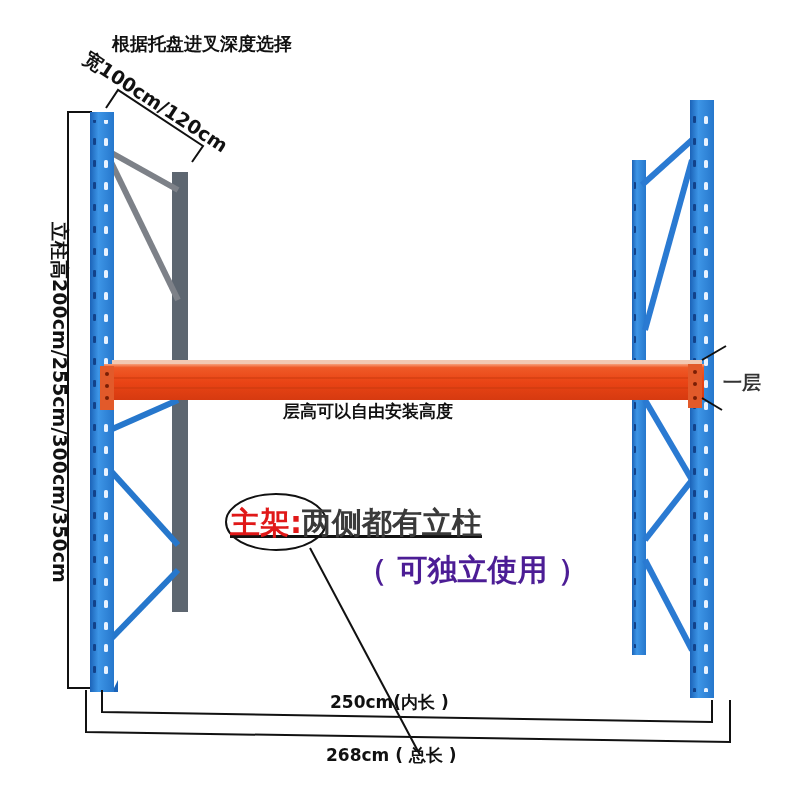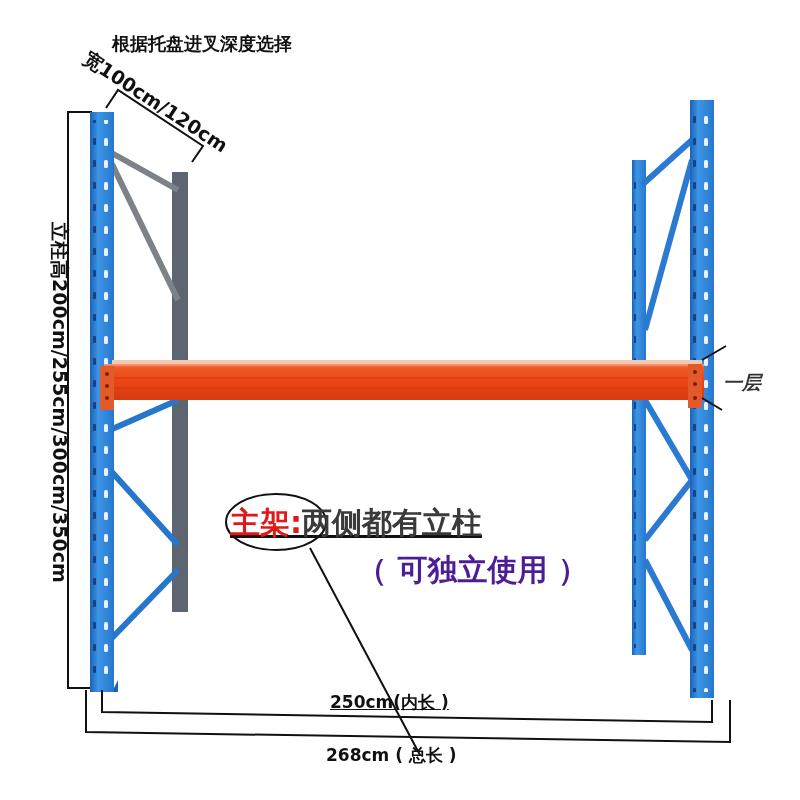--- a/index.html
+++ b/index.html
@@ -2,27 +2,27 @@
 <html><head>
 <meta charset="utf-8">
 <style>
   html,body{margin:0;padding:0;background:#fff;}
   #stage{position:relative;width:800px;height:800px;overflow:hidden;background:#fff;font-family:"DejaVu Sans","Liberation Sans",sans-serif;}
   svg{position:absolute;left:0;top:0;}
   .lbl{position:absolute;color:#111;font-weight:bold;white-space:nowrap;}
   .title{left:112px;top:32px;font-size:18px;}
   .depth{left:92px;top:46px;font-size:19px;transform-origin:0 0;transform:rotate(33deg);}
   .height{left:50px;top:222px;font-size:19px;transform-origin:0 0;transform:rotate(90deg) translate(0,-22px);}
-  .layer{left:723px;top:370px;font-size:19px;color:#333;font-style:italic;}
+  .layer{left:723px;top:370px;font-size:19px;color:#333;}
   .levelnote{left:283px;top:400px;font-size:17px;}
   .main{left:230px;top:503px;font-size:30px;text-decoration:underline;}
   .main .red{color:#e01818;}
   .main .grey{color:#3a3a3a;}
   .sub{left:357px;top:550px;font-size:30px;color:#4c1d95;}
-  .inner{left:330px;top:691px;font-size:17px;text-decoration:underline;}
+  .inner{left:330px;top:691px;font-size:17px;}
   .total{left:326px;top:744px;font-size:17px;}
 </style>
 </head>
 <body>
 
 <div id="stage">
   <svg width="800" height="800" viewBox="0 0 800 800">
     <defs>
       <linearGradient id="blueG" x1="0" x2="1">
         <stop offset="0" stop-color="#1b63b8"></stop>
@@ -110,19 +110,20 @@
     <g stroke="#111" stroke-width="2" fill="none">
       <polyline points="102,690 102,712 712,722 712,700"></polyline>
       <polyline points="86,690 86,732 730,742 730,700"></polyline>
     </g>
   </svg>
 
   <div class="lbl title">根据托盘进叉深度选择</div>
   <div class="lbl depth">宽100cm/120cm</div>
   <div class="lbl height">立柱高200cm/255cm/300cm/350cm</div>
   <div class="lbl layer">一层</div>
+  <div class="lbl levelnote">层高可以自由安装高度</div>
   <div class="lbl main">
     <span class="red">主架</span><span class="red">:</span><span class="grey">两侧都有立柱</span>
   </div>
   <div class="lbl sub">（ 可独立使用 ）</div>
   <div class="lbl inner">250cm(内长 )</div>
   <div class="lbl total">268cm ( 总长 )</div>
 </div>
 
 </body></html>

